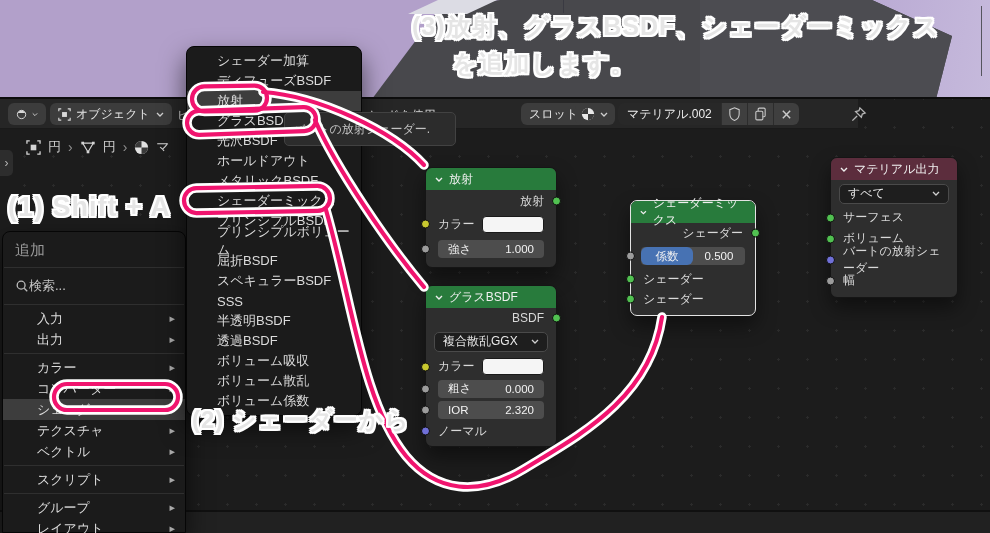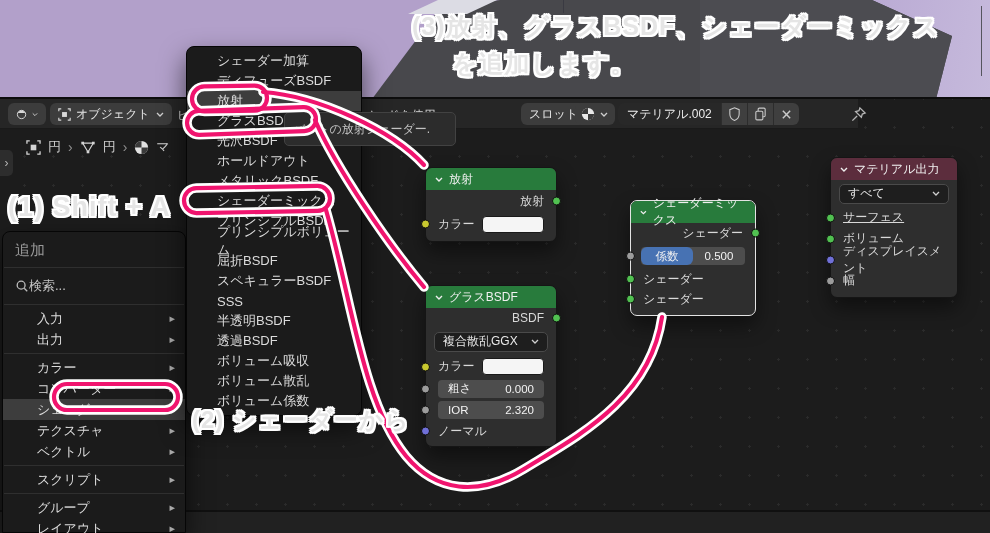--- a/index.html
+++ b/index.html
@@ -219,20 +219,27 @@
   </div>
   <div class="nrow out" style="height:22px;">
     <span>放射</span>
     <span class="socket outp sock-green"></span>
   </div>
   <div class="nrow" style="height:24px;">
     <span class="socket in sock-yellow"></span>
     <span>カラー</span>
     <span class="swatch"></span>
   </div>
+  <div class="nrow" style="height:26px;">
+    <span class="socket in sock-gray"></span>
+    <span class="slider">
+      <span class="s-lbl">強さ</span>
+      <span class="s-val">1.000</span>
+    </span>
+  </div>
   <div style="height:5px;"></div>
 </div>
 
 <div class="node" style="left:425px;top:285px;width:132px;">
   <div class="node-header hdr-green">
     <svg class="chev" viewBox="0 0 8 5">
         <polyline points="1,1 4,4 7,1" fill="none" stroke="#eee" stroke-width="1.4"></polyline>
       </svg>
     <span>グラスBSDF</span>
   </div>
@@ -313,31 +320,31 @@
     <span>マテリアル出力</span>
   </div>
   <div class="nrow" style="height:27px;padding:0 8px;">
     <span class="dropdown">
       <span>すべて</span>
       <svg class="chev" viewBox="0 0 8 5">
           <polyline points="1,1 4,4 7,1" fill="none" stroke="#cfcfcf" stroke-width="1.3"></polyline>
         </svg>
     </span>
   </div>
-  <div class="nrow" style="height:21px;text-decoration:underline;">
+  <div class="nrow" style="height:21px;">
     <span class="socket in sock-green"></span>
     <span>サーフェス</span>
   </div>
   <div class="nrow" style="height:21px;">
     <span class="socket in sock-green"></span>
     <span>ボリューム</span>
   </div>
   <div class="nrow" style="height:21px;">
     <span class="socket in sock-purple"></span>
-    <span>ディスプレイスメント</span>
+    <span>バートの放射シェーダー</span>
   </div>
   <div class="nrow" style="height:21px;">
     <span class="socket in sock-gray"></span>
     <span>幅</span>
   </div>
   <div style="height:6px;"></div>
 </div>
 
 <div class="menu" id="addmenu">
   <div class="mtitle">追加</div>

